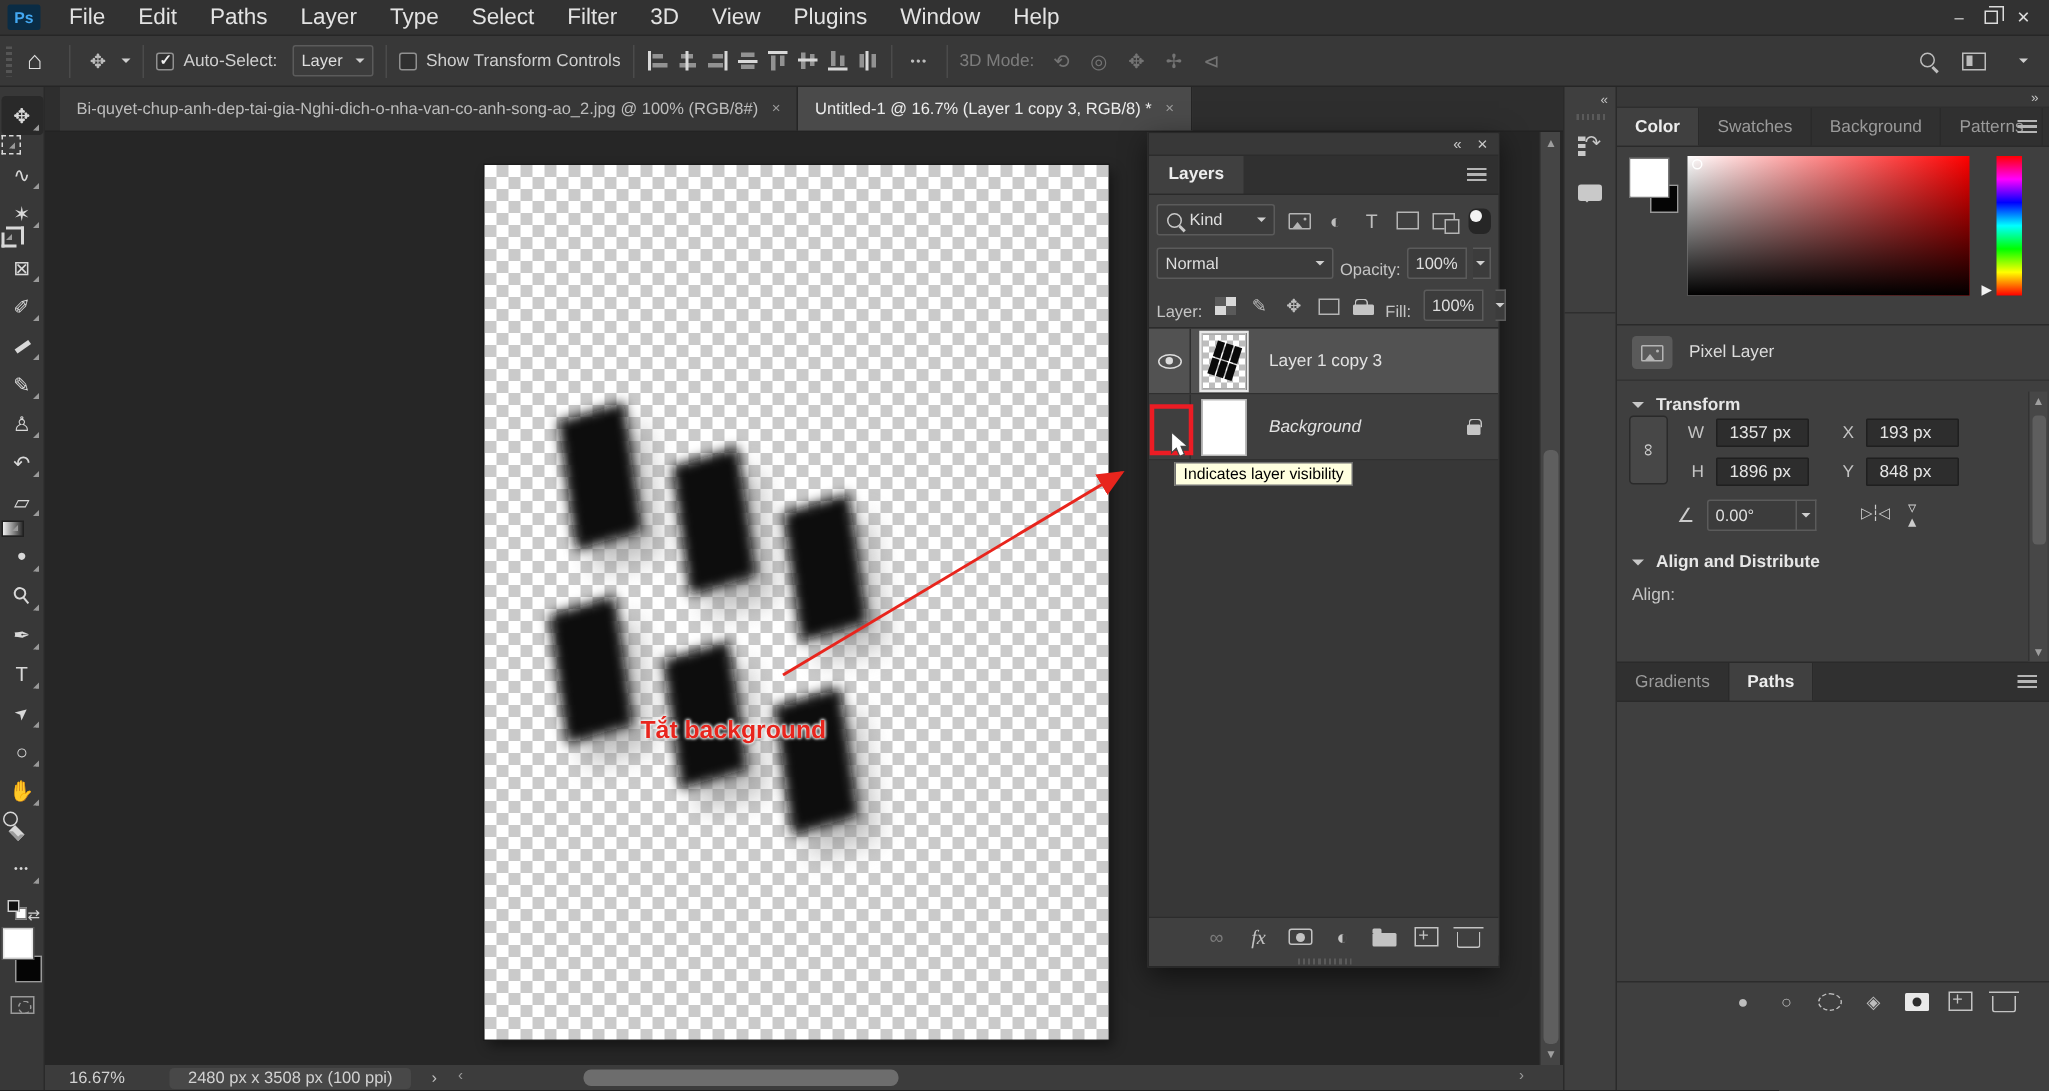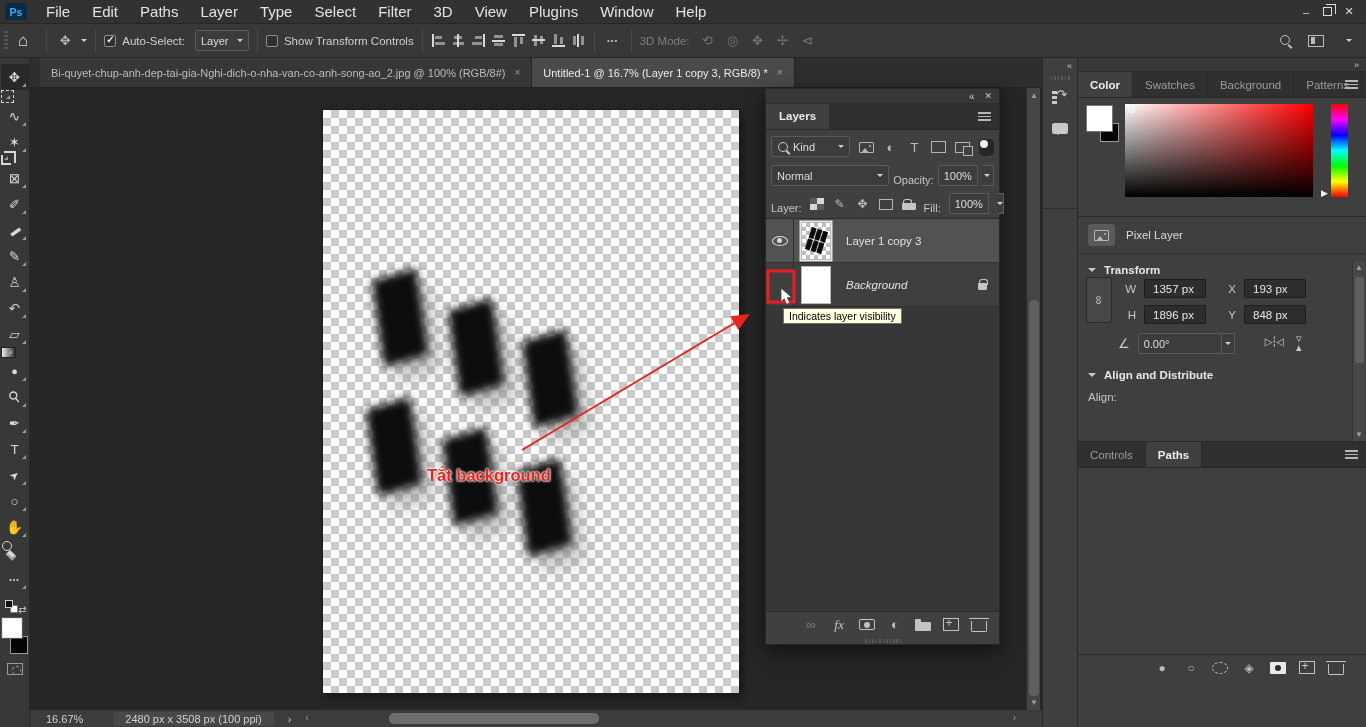--- a/index.html
+++ b/index.html
@@ -71,21 +71,21 @@
   .big-colors{position:relative;width:26px;height:36px}
   .big-colors .b{position:absolute;right:0;bottom:0;width:18px;height:18px;background:#050505;border:1px solid #9a9a9a}
   .big-colors .f{position:absolute;left:0;top:0;width:20px;height:20px;background:#ffffff;border:1px solid #e8e8e8;box-shadow:0 0 0 1px #555}
   .i-qm{width:16px;height:12px;border:1px solid #9a9a9a;position:relative;margin-top:6px}
   .i-qm::before{content:"";position:absolute;left:4px;top:2px;width:7px;height:7px;border:1px dashed #9a9a9a;border-radius:50%}
 
   
   #canvas-area{position:absolute;left:30px;top:88px;width:1012px;height:622px;background:#262626;overflow:hidden}
   #doc{position:absolute;left:293px;top:22px;width:416px;height:583px;background:conic-gradient(#cacaca 25%,#ffffff 0 50%,#cacaca 0 75%,#ffffff 0) 0 0/16px 16px;box-shadow:0 0 0 1px #1c1c1c,3px 4px 8px rgba(0,0,0,.45)}
   #doc svg{position:absolute;left:0;top:0}
-  #canvas-note{position:absolute;left:104px;top:356px;width:210px;font-weight:bold;font-size:16.5px;color:#e8251d;text-shadow:0 0 2px #fff,0 0 2px #fff,0 0 3px #fff,1px 1px 2px rgba(0,0,0,.35)}
+  #canvas-note{position:absolute;left:104px;top:368px;width:210px;font-weight:bold;font-size:16.5px;color:#e8251d;text-shadow:0 0 2px #fff,0 0 2px #fff,0 0 3px #fff,1px 1px 2px rgba(0,0,0,.35)}
   #vsb{position:absolute;left:996px;top:0;width:14px;height:622px;background:#454545;border-left:1px solid #2c2c2c}
   #vsb .arr{position:absolute;left:0;width:14px;text-align:center;color:#9f9f9f;font-size:8px}
   #vsb .thumb{position:absolute;left:2px;top:212px;width:10px;height:396px;background:#5f5f5f;border-radius:4px}
 
   
   #statusbar{position:absolute;left:30px;top:710px;width:1012px;height:17px;background:#3c3c3c;display:flex;align-items:center;font-size:11px;color:#d2d2d2}
   #status-zoom{margin-left:16px}
   #status-dims{margin-left:30px;background:#484848;border-radius:3px;padding:1px 12px}
   #status-chev{margin-left:14px;color:#c2c2c2}
   #hsb{position:relative;flex:1;height:100%}
@@ -194,21 +194,21 @@
   .sec-head{display:flex;align-items:center;gap:8px;padding:10px 0 0 10px;color:#e6e6e6;font-weight:bold}
   .chev{width:0;height:0;border:4px solid transparent;border-top-color:#c8c8c8;margin-top:3px}
   .plabel{color:#c5c5c5}
   .pf{background:#2d2d2d;border:1px solid #1f1f1f;color:#e5e5e5;padding:0 8px;height:19px;line-height:18px;border-radius:1px;width:62px}
   #chain-btn{position:absolute;left:8px;top:60px;width:26px;height:46px;background:#474747;border:1px solid #2a2a2a;border-radius:3px;display:flex;align-items:center;justify-content:center;color:#ccc;font-size:12px}
   .trow{position:absolute;display:flex;align-items:center;gap:8px}
   #row-w{left:44px;top:62px}
   #row-h{left:44px;top:88px}
   #row-a{left:40px;top:116px}
   .tg{width:14px;text-align:right;color:#c5c5c5}
-  #angle-combo{width:84px;border-radius:2px 0 0 2px}
+  #angle-combo{width:60px;border-radius:2px 0 0 2px}
   .flipicons{display:flex;gap:12px;margin-left:22px;color:#ccc}
   .i-fliph{font-size:10px;letter-spacing:-1px;color:#ccc}
   .i-flipv{width:13px;height:15px;position:relative}
   .i-flipv::before{content:"▿";position:absolute;left:1px;top:-4px;font-size:11px;color:#ccc}
   .i-flipv::after{content:"▴";position:absolute;left:1px;bottom:-3px;font-size:11px;color:#ccc}
   #psb{position:absolute;right:1px;top:44px;width:13px;height:180px;background:#474747;border-left:1px solid #333}
   #psb .arr{position:absolute;left:0;width:100%;text-align:center;color:#9f9f9f;font-size:8px}
   #psb .thumb{position:absolute;left:2px;top:16px;width:9px;height:86px;background:#5e5e5e;border-radius:3px}
   #align-sec{position:absolute;left:0;top:152px;width:100%}
   #align-label{padding:10px 0 0 10px;color:#c5c5c5}
@@ -661,21 +661,21 @@
       <div id="align-sec">
         <div class="sec-head" style="padding-top:0">
           <span class="chev"></span>
           <span>Align and Distribute</span>
         </div>
         <div id="align-label">Align:</div>
       </div>
     </div>
 
     <div class="ptabs">
-      <span class="ptab">Controls</span>
+      <span class="ptab">Gradients</span>
       <span class="ptab on">Paths</span>
       <span class="pmenu burger"></span>
     </div>
     <div id="paths-body"></div>
     <div id="paths-bottom">
         <span class="icn">
           <i class="g">●</i>
         </span>
         <span class="icn">
           <i class="g">○</i>

